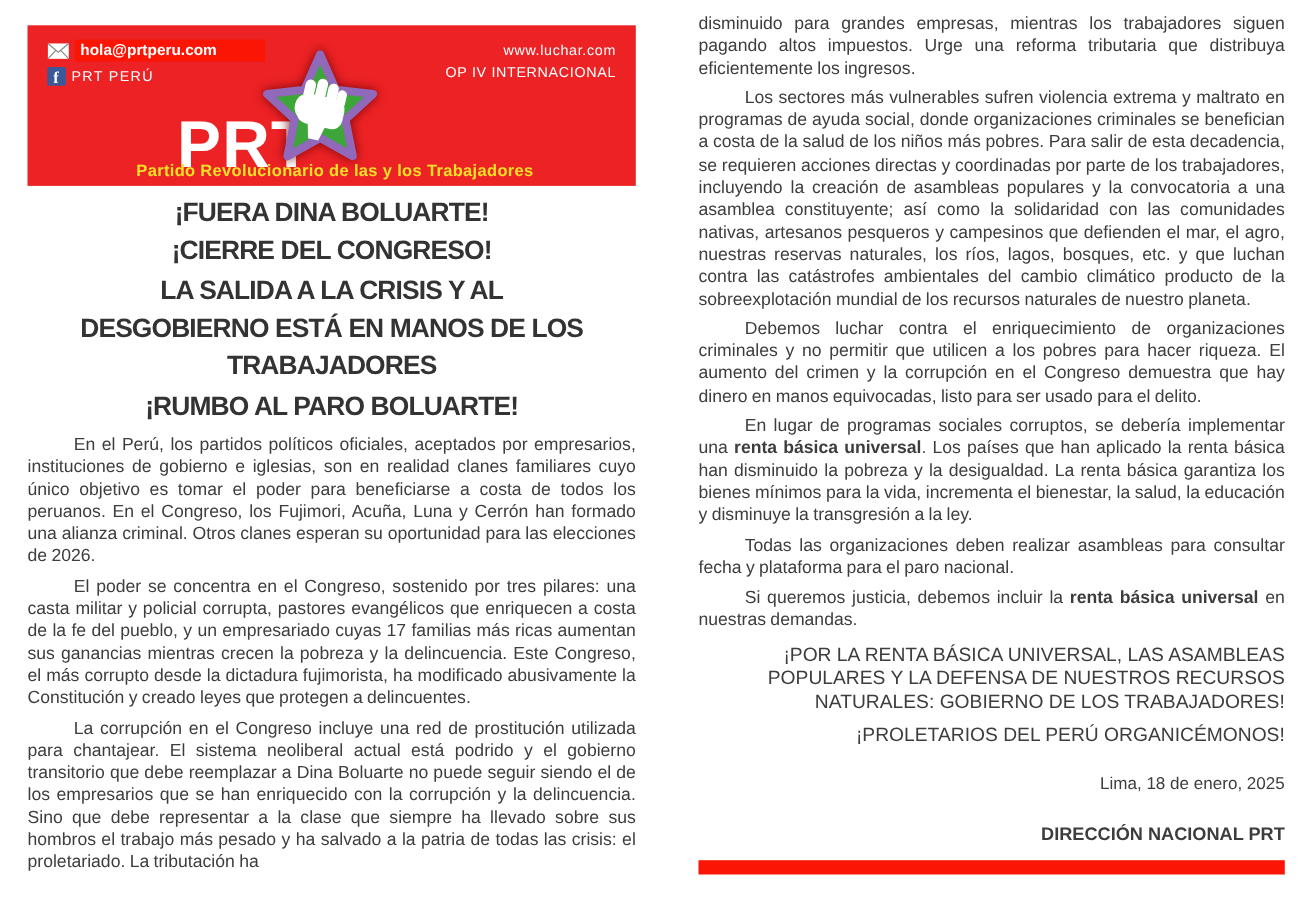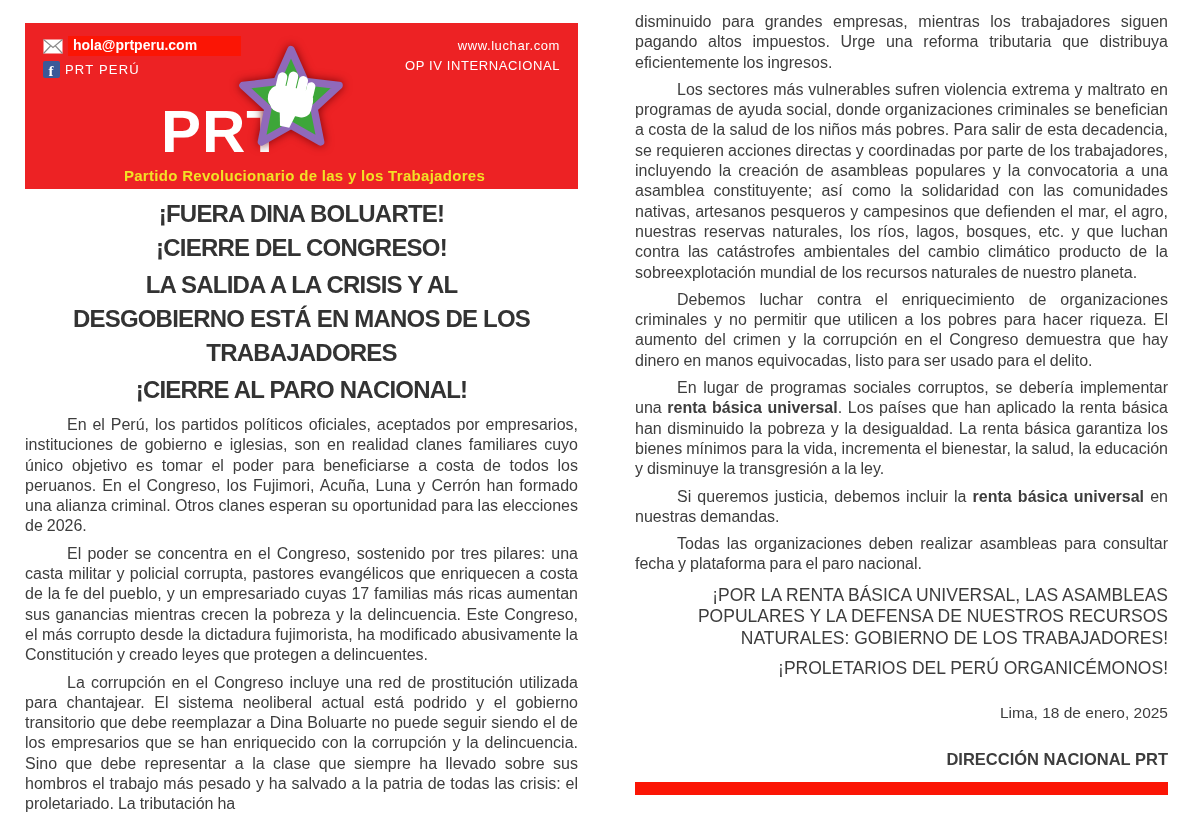--- a/index.html
+++ b/index.html
@@ -6,21 +6,21 @@
   .page {
     position:relative; width:1193px; height:822px; background:#ffffff;
     font-family:"Liberation Sans","DejaVu Sans",sans-serif; color:#3d3d3d;
     overflow:hidden;
   }
   .col-left  { position:absolute; left:25px;  top:23px; width:553px; }
   .col-right { position:absolute; left:635px; top:12px; width:533px; }
 
   
   .banner {
-    position:relative; height:166px; background:#ed2224;
+    position:relative; height:146px; background:#ed2224;
     box-sizing:border-box; padding:13px 18px;
   }
   .banner-top { display:flex; justify-content:space-between; align-items:flex-start; }
   .contact-row { display:flex; align-items:center; gap:5px; }
   .email-text {
     background:#fb1505; color:#fff; font-weight:bold; font-size:14px;
     padding:2px 44px 3px 5px; line-height:1.1;
   }
   .fb-row { margin-top:5px; color:#fff; font-size:13px; letter-spacing:1.2px; }
   .fb-icon {
@@ -107,41 +107,41 @@
 
       <div class="tagline">Partido Revolucionario de las y los Trabajadores</div>
     </div>
 
     <div class="headline">
       <div class="headline-line">¡FUERA DINA BOLUARTE!</div>
       <div class="headline-line">¡CIERRE DEL CONGRESO!</div>
       <div class="headline-line gap">LA SALIDA A LA CRISIS Y AL</div>
       <div class="headline-line">DESGOBIERNO ESTÁ EN MANOS DE LOS</div>
       <div class="headline-line">TRABAJADORES</div>
-      <div class="headline-line gap">¡CIERRE AL PARO NACIONAL!</div>
+      <div class="headline-line gap">¡RUMBO AL PARO BOLUARTE!</div>
     </div>
 
     <p class="body-par first-par">En el Perú, los partidos políticos oficiales, aceptados por empresarios, instituciones de gobierno e iglesias, son en realidad clanes familiares cuyo único objetivo es tomar el poder para beneficiarse a costa de todos los peruanos. En el Congreso, los Fujimori, Acuña, Luna y Cerrón han formado una alianza criminal. Otros clanes esperan su oportunidad para las elecciones de 2026.</p>
     <p class="body-par">El poder se concentra en el Congreso, sostenido por tres pilares: una casta militar y policial corrupta, pastores evangélicos que enriquecen a costa de la fe del pueblo, y un empresariado cuyas 17 familias más ricas aumentan sus ganancias mientras crecen la pobreza y la delincuencia. Este Congreso, el más corrupto desde la dictadura fujimorista, ha modificado abusivamente la Constitución y creado leyes que protegen a delincuentes.</p>
     <p class="body-par">La corrupción en el Congreso incluye una red de prostitución utilizada para chantajear. El sistema neoliberal actual está podrido y el gobierno transitorio que debe reemplazar a Dina Boluarte no puede seguir siendo el de los empresarios que se han enriquecido con la corrupción y la delincuencia. Sino que debe representar a la clase que siempre ha llevado sobre sus hombros el trabajo más pesado y ha salvado a la patria de todas las crisis: el proletariado. La tributación ha</p>
   </div>
 
   <div class="col-right">
 
     <p class="body-par no-indent">disminuido para grandes empresas, mientras los trabajadores siguen pagando altos impuestos. Urge una reforma tributaria que distribuya eficientemente los ingresos.</p>
 
     <p class="body-par">Los sectores más vulnerables sufren violencia extrema y maltrato en programas de ayuda social, donde organizaciones criminales se benefician a costa de la salud de los niños más pobres. Para salir de esta decadencia, se requieren acciones directas y coordinadas por parte de los trabajadores, incluyendo la creación de asambleas populares y la convocatoria a una asamblea constituyente; así como la solidaridad con las comunidades nativas, artesanos pesqueros y campesinos que defienden el mar, el agro, nuestras reservas naturales, los ríos, lagos, bosques, etc. y que luchan contra las catástrofes ambientales del cambio climático producto de la sobreexplotación mundial de los recursos naturales de nuestro planeta.</p>
 
     <p class="body-par">Debemos luchar contra el enriquecimiento de organizaciones criminales y no permitir que utilicen a los pobres para hacer riqueza. El aumento del crimen y la corrupción en el Congreso demuestra que hay dinero en manos equivocadas, listo para ser usado para el delito.</p>
 
     <p class="body-par"><span>En lugar de programas sociales corruptos, se debería implementar una </span><b>renta básica universal</b><span>. Los países que han aplicado la renta básica han disminuido la pobreza y la desigualdad. La renta básica garantiza los bienes mínimos para la vida, incrementa el bienestar, la salud, la educación y disminuye la transgresión a la ley.</span></p>
 
+    <p class="body-par">Todas las organizaciones deben realizar asambleas para consultar fecha y plataforma para el paro nacional.</p>
+
     <p class="body-par"><span>Si queremos justicia, debemos incluir la </span><b>renta básica universal</b><span> en nuestras demandas.</span></p>
-
-    <p class="body-par">Todas las organizaciones deben realizar asambleas para consultar fecha y plataforma para el paro nacional.</p>
 
     <div class="slogan">¡POR LA RENTA BÁSICA UNIVERSAL, LAS ASAMBLEAS POPULARES Y LA DEFENSA DE NUESTROS RECURSOS NATURALES: GOBIERNO DE LOS TRABAJADORES!</div>
     <div class="slogan slogan-2">¡PROLETARIOS DEL PERÚ ORGANICÉMONOS!</div>
 
     <div class="dateline">Lima, 18 de enero, 2025</div>
     <div class="signature">DIRECCIÓN NACIONAL PRT</div>
 
     <div class="bottom-bar"></div>
   </div>
 

